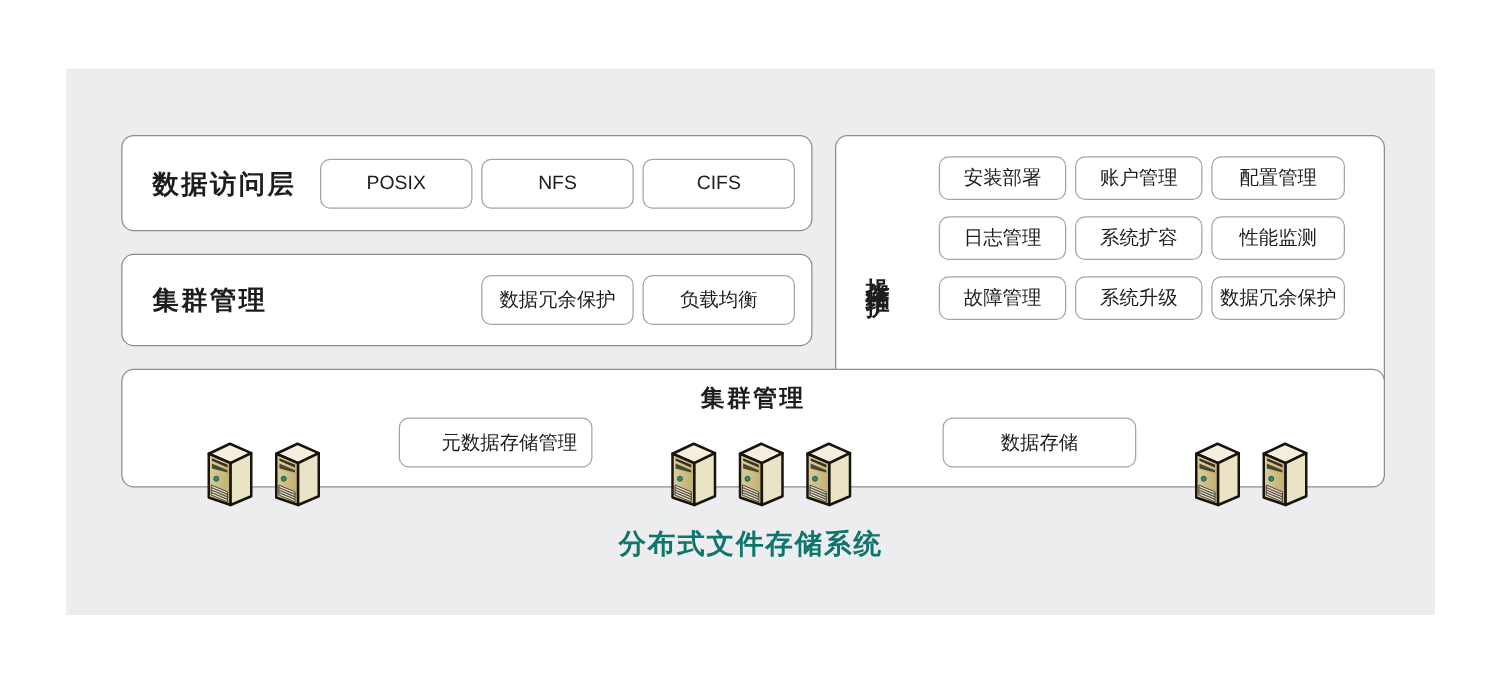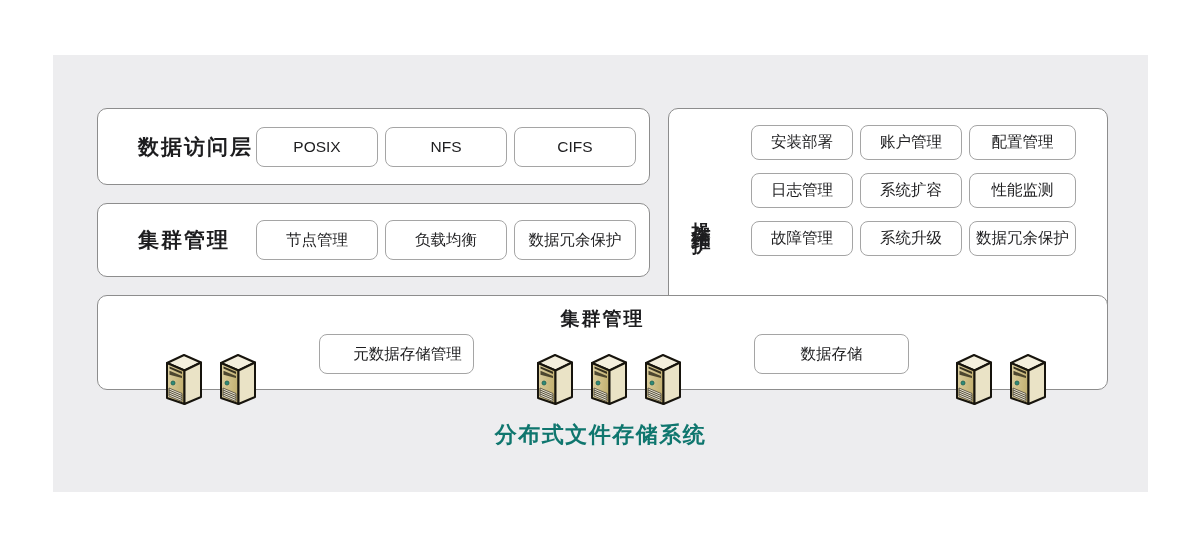--- a/index.html
+++ b/index.html
@@ -1,21 +1,21 @@
 <!DOCTYPE html>
 <html><head>
 <meta charset="utf-8">
 <style>
   * { margin:0; padding:0; box-sizing:border-box; }
   html,body { background:#ffffff; font-family:"Liberation Sans","DejaVu Sans",sans-serif; }
   .stage { position:relative; width:1200px; height:544px; background:#ffffff; overflow:hidden; }
   .panel { position:absolute; left:53px; top:55px; width:1095px; height:437px; background:#ededef; }
   .box { position:absolute; background:#ffffff; border:1.5px solid #8d8d8d; border-radius:10px; }
   .box-label { position:absolute; left:24px; top:50%; transform:translateY(-50%);
-               font-size:21px; font-weight:600; letter-spacing:2px; color:#1d1d1f; white-space:nowrap;margin-left:16px; }
+               font-size:21px; font-weight:600; letter-spacing:2px; color:#1d1d1f; white-space:nowrap; }
   .btn { background:#ffffff; border:1.3px solid #a5a5a5; border-radius:8px;
          display:flex; align-items:center; justify-content:center;
          font-size:15.5px; color:#1d1d1f; white-space:nowrap; }
   .btn-row { position:absolute; right:13px; top:50%; transform:translateY(-50%);
              display:flex; gap:7px;padding-left:48px; }
   .btn-row .btn { width:122px; height:40px; }
   .box-a { left:44px; top:53px;  width:553px; height:77px; }
   .box-b { left:44px; top:148px; width:553px; height:74px; }
   .box-c { left:615px; top:53px; width:440px; height:214px; }
   .v-label { position:absolute; left:23px; top:50%; transform:translateY(-50%);
@@ -45,23 +45,22 @@
       <div class="btn-row">
         <div class="btn">POSIX</div>
         <div class="btn">NFS</div>
         <div class="btn">CIFS</div>
       </div>
     </div>
 
     <div class="box box-b">
       <div class="box-label">集群管理</div>
       <div class="btn-row">
-        <div class="btn">节点管理</div>
+        <div class="btn">数据冗余保护</div>
         <div class="btn">负载均衡</div>
-        <div class="btn">数据冗余保护</div>
       </div>
     </div>
 
     <div class="box box-c">
       <div class="v-label">操作维护</div>
       <div class="ops-grid">
         <div class="btn">安装部署</div>
         <div class="btn">账户管理</div>
         <div class="btn">配置管理</div>
         <div class="btn">日志管理</div>

